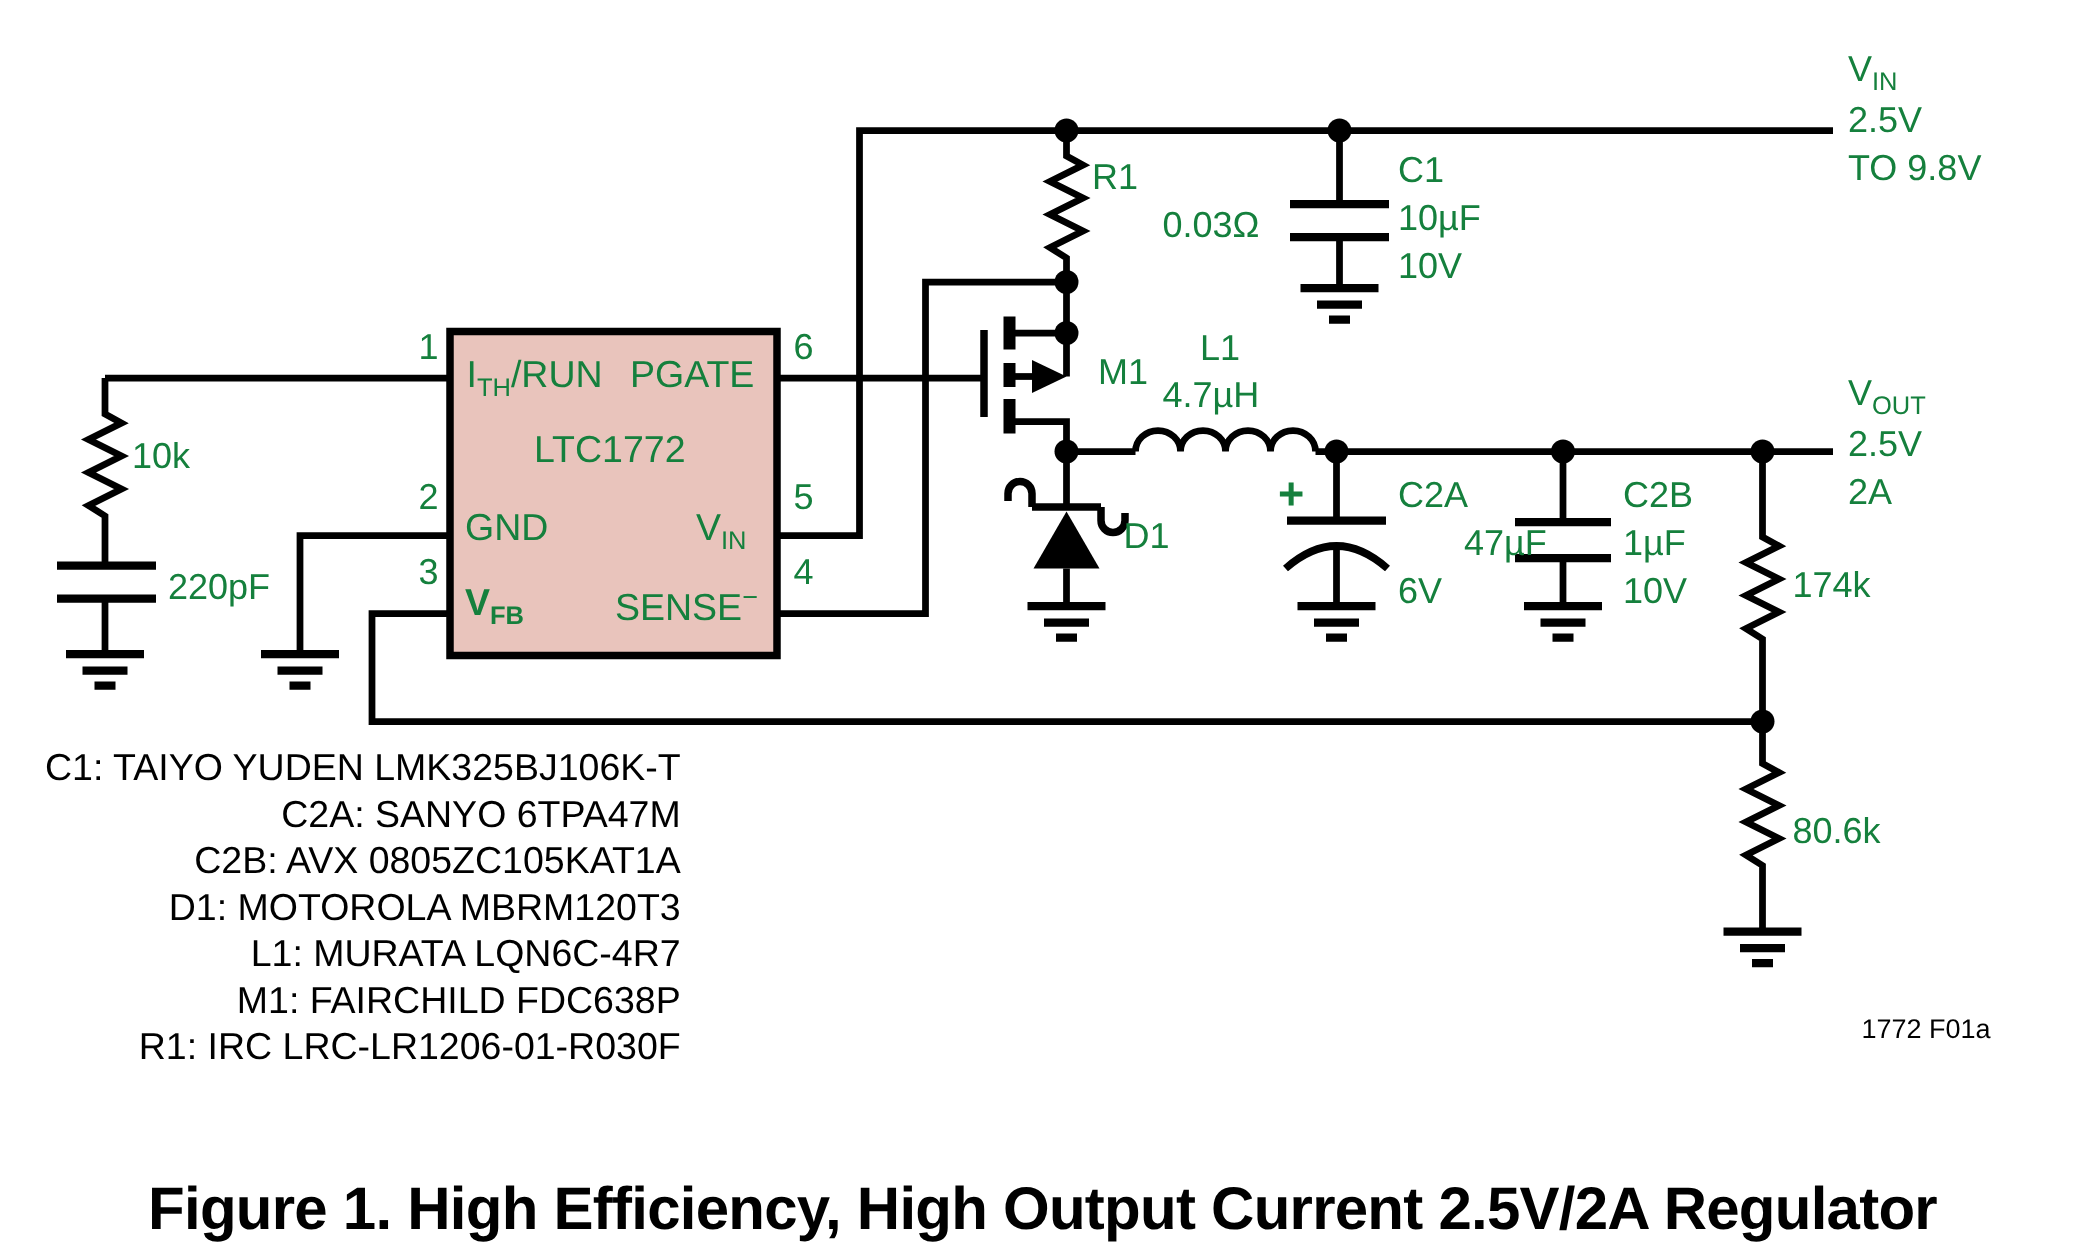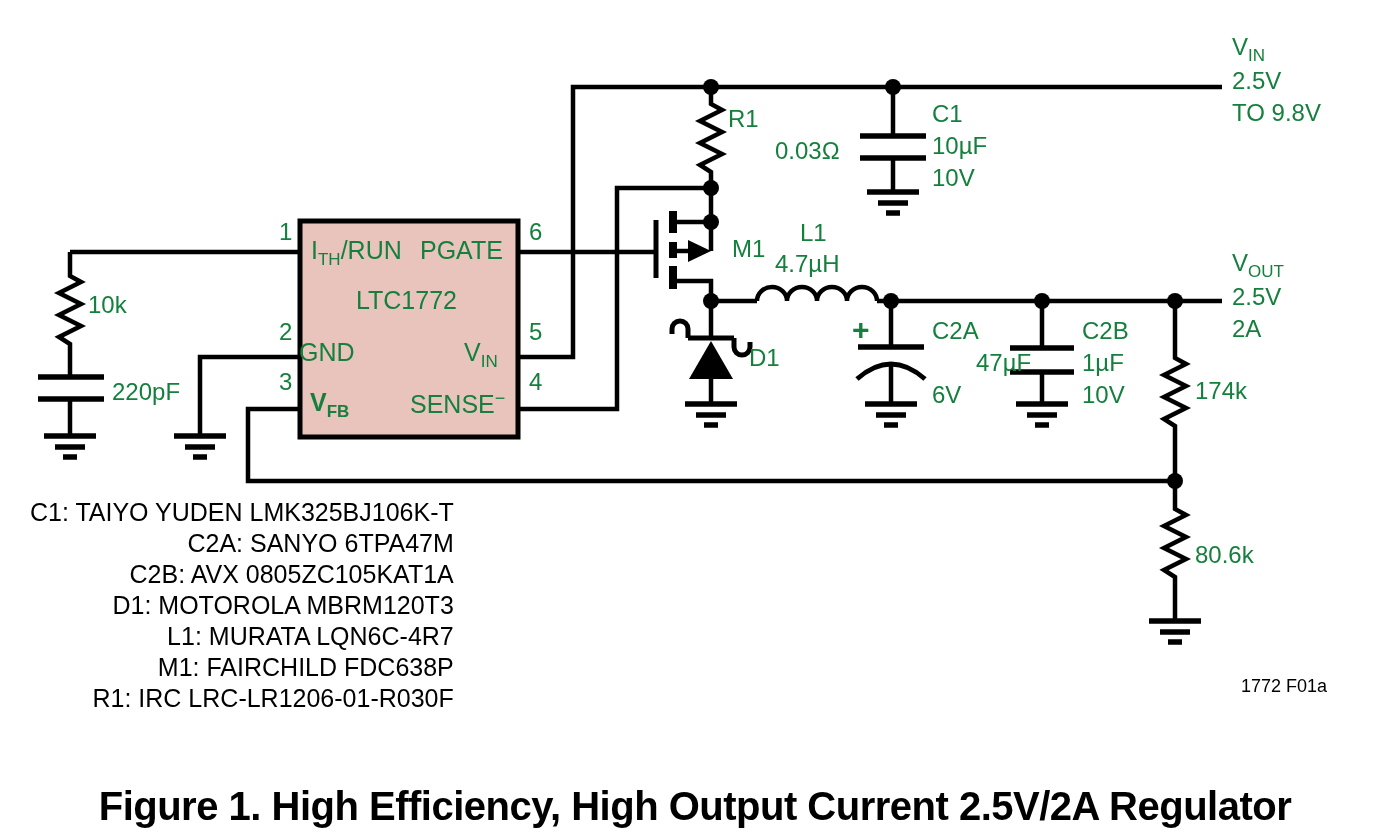--- a/index.html
+++ b/index.html
@@ -183,21 +183,21 @@
   <div class="lbl" style="left:279px; top:219px;">1</div>
   <div class="lbl" style="left:279px; top:319px;">2</div>
   <div class="lbl" style="left:279px; top:369px;">3</div>
   <div class="lbl" style="left:529px; top:219px;">6</div>
   <div class="lbl" style="left:529px; top:319px;">5</div>
   <div class="lbl" style="left:529px; top:369px;">4</div>
 
   <div class="lbl lbl-ic" style="left:311px; top:237px;"><span>I</span><span class="sub">TH</span><span>/RUN</span></div>
   <div class="lbl lbl-ic" style="left:420px; top:237px;">PGATE</div>
   <div class="lbl lbl-ic" style="left:356px; top:287px;">LTC1772</div>
-  <div class="lbl lbl-ic" style="left:299px; top:339px;">GND</div>
+  <div class="lbl lbl-ic" style="left:310px; top:339px;">GND</div>
   <div class="lbl lbl-ic" style="left:464px; top:339px;"><span>V</span><span class="sub">IN</span></div>
   <div class="lbl lbl-ic" style="left:310px; top:389px;font-weight:bold;"><span>V</span><span class="sub">FB</span></div>
   <div class="lbl lbl-ic" style="left:410px; top:389px;"><span>SENSE</span><span class="sup">−</span></div>
 
   <div class="parts">
     <div>C1: TAIYO YUDEN LMK325BJ106K-T</div>
     <div>C2A: SANYO 6TPA47M</div>
     <div>C2B: AVX 0805ZC105KAT1A</div>
     <div>D1: MOTOROLA MBRM120T3</div>
     <div>L1: MURATA LQN6C-4R7</div>

